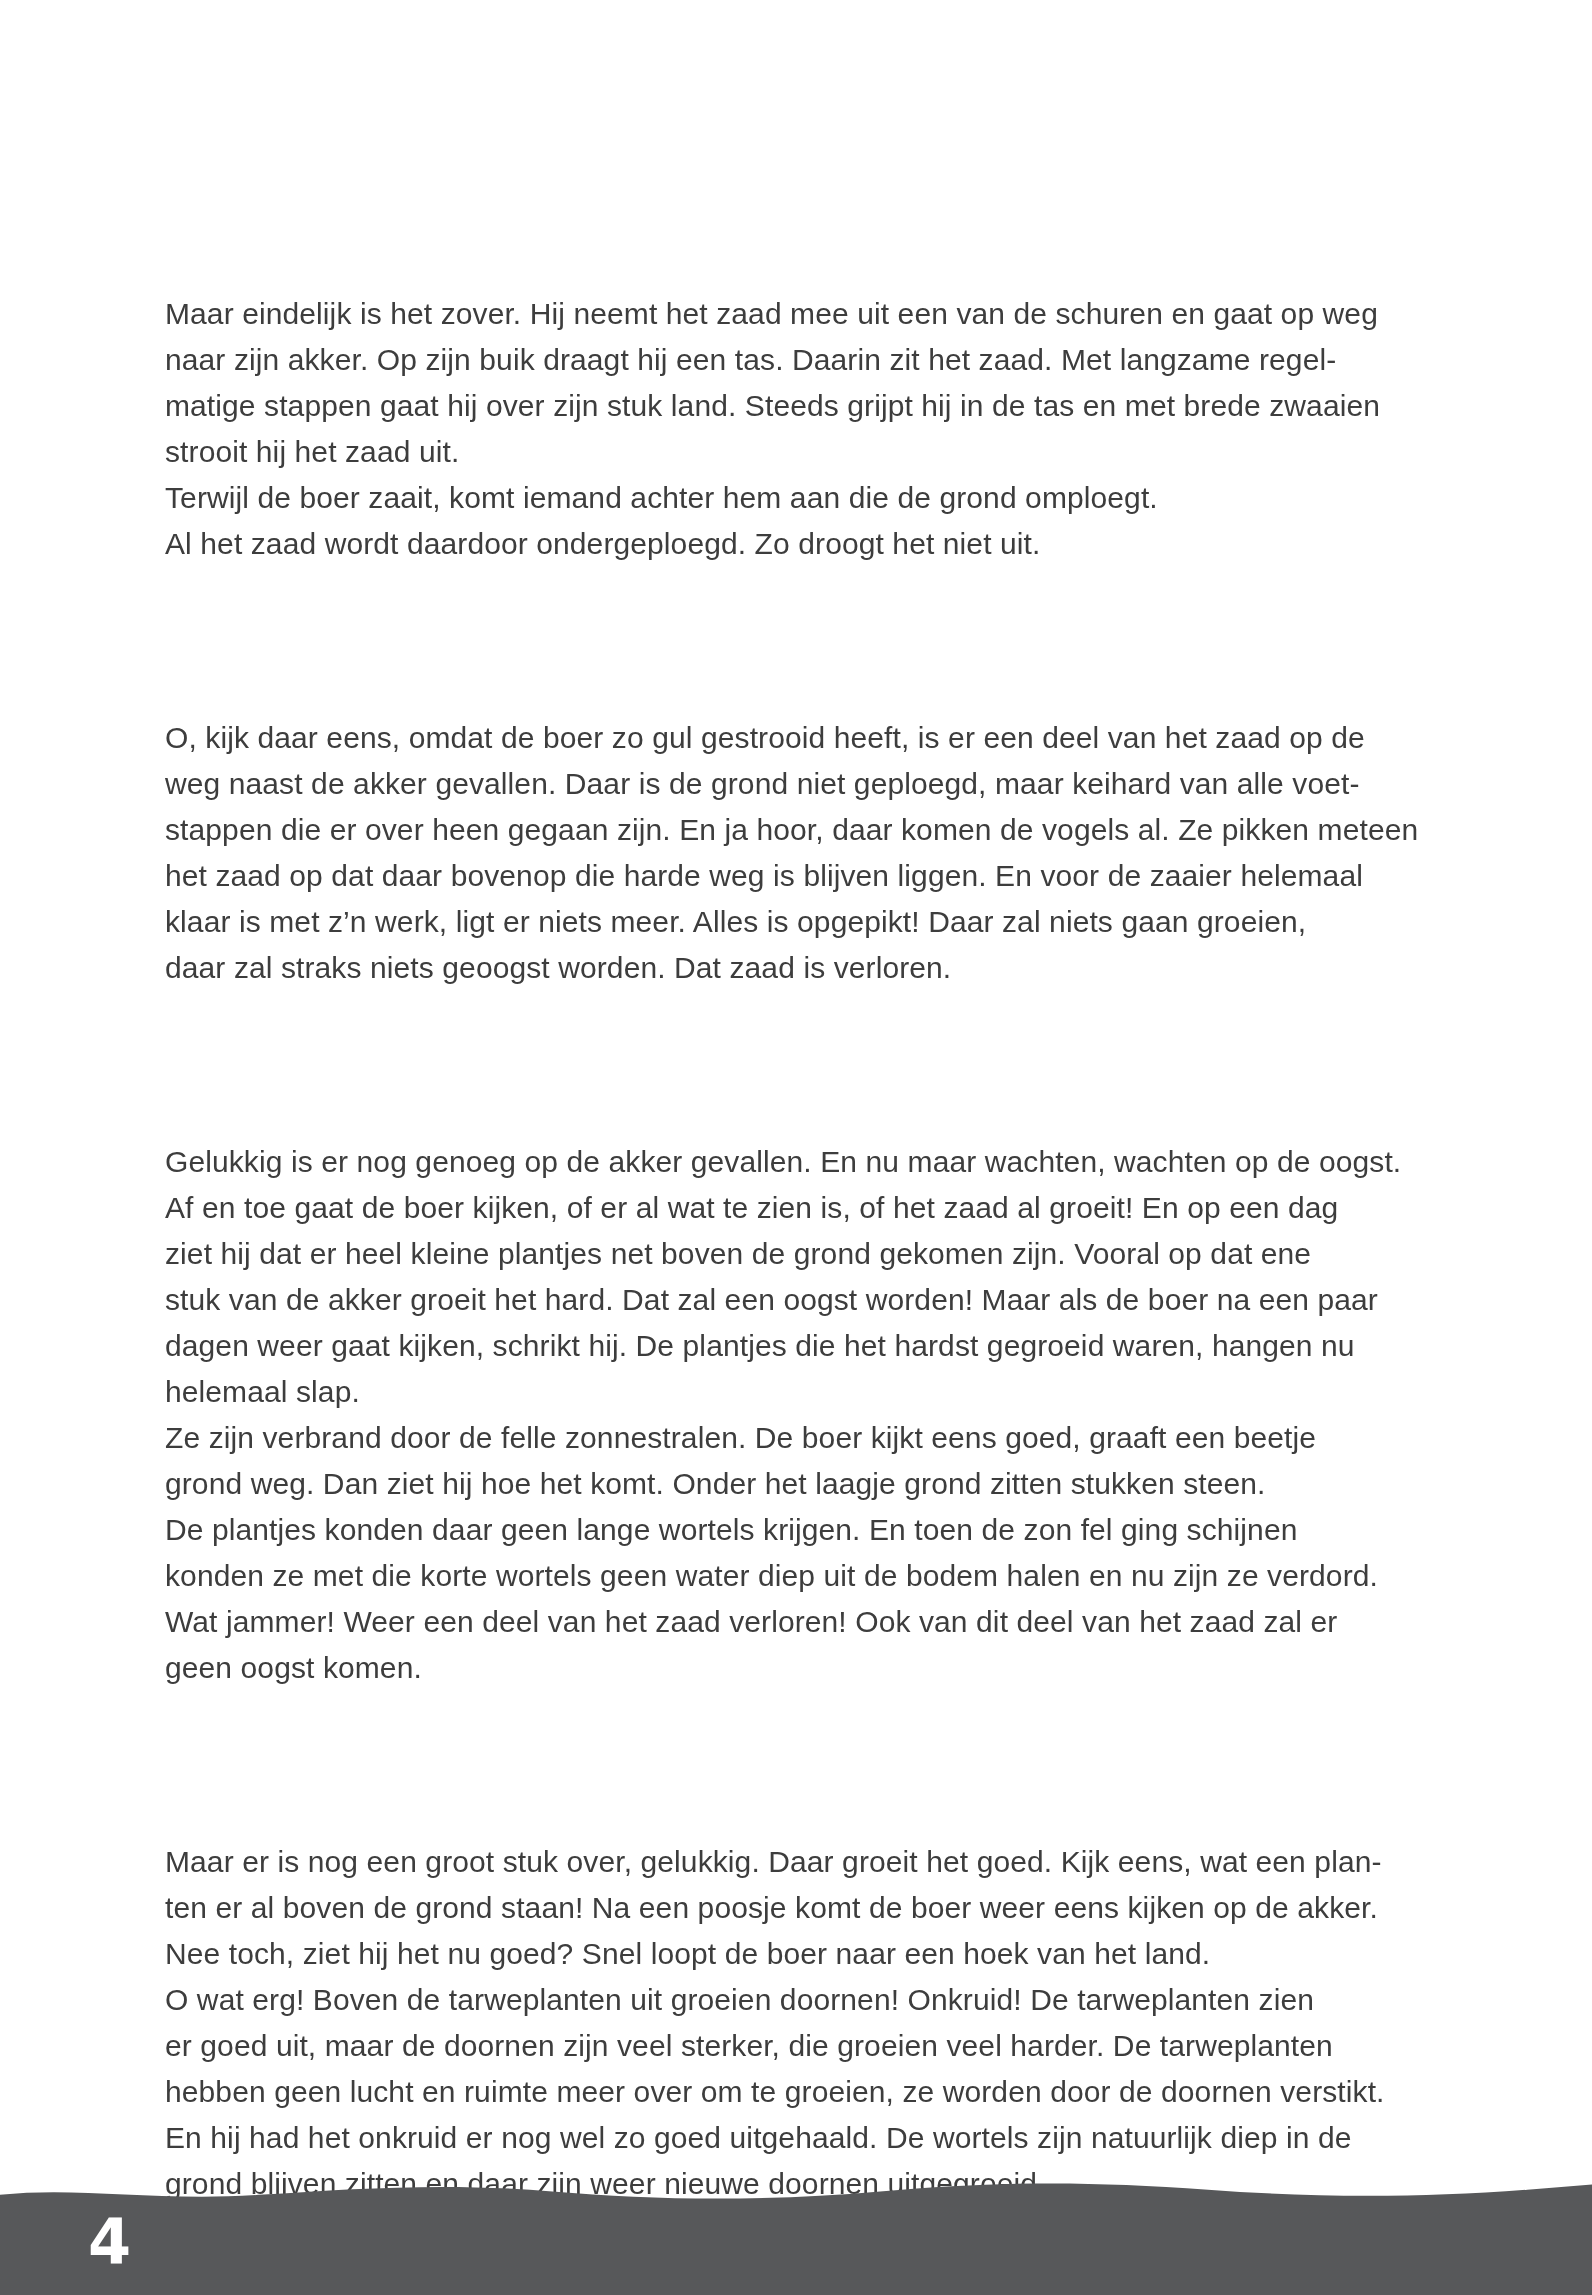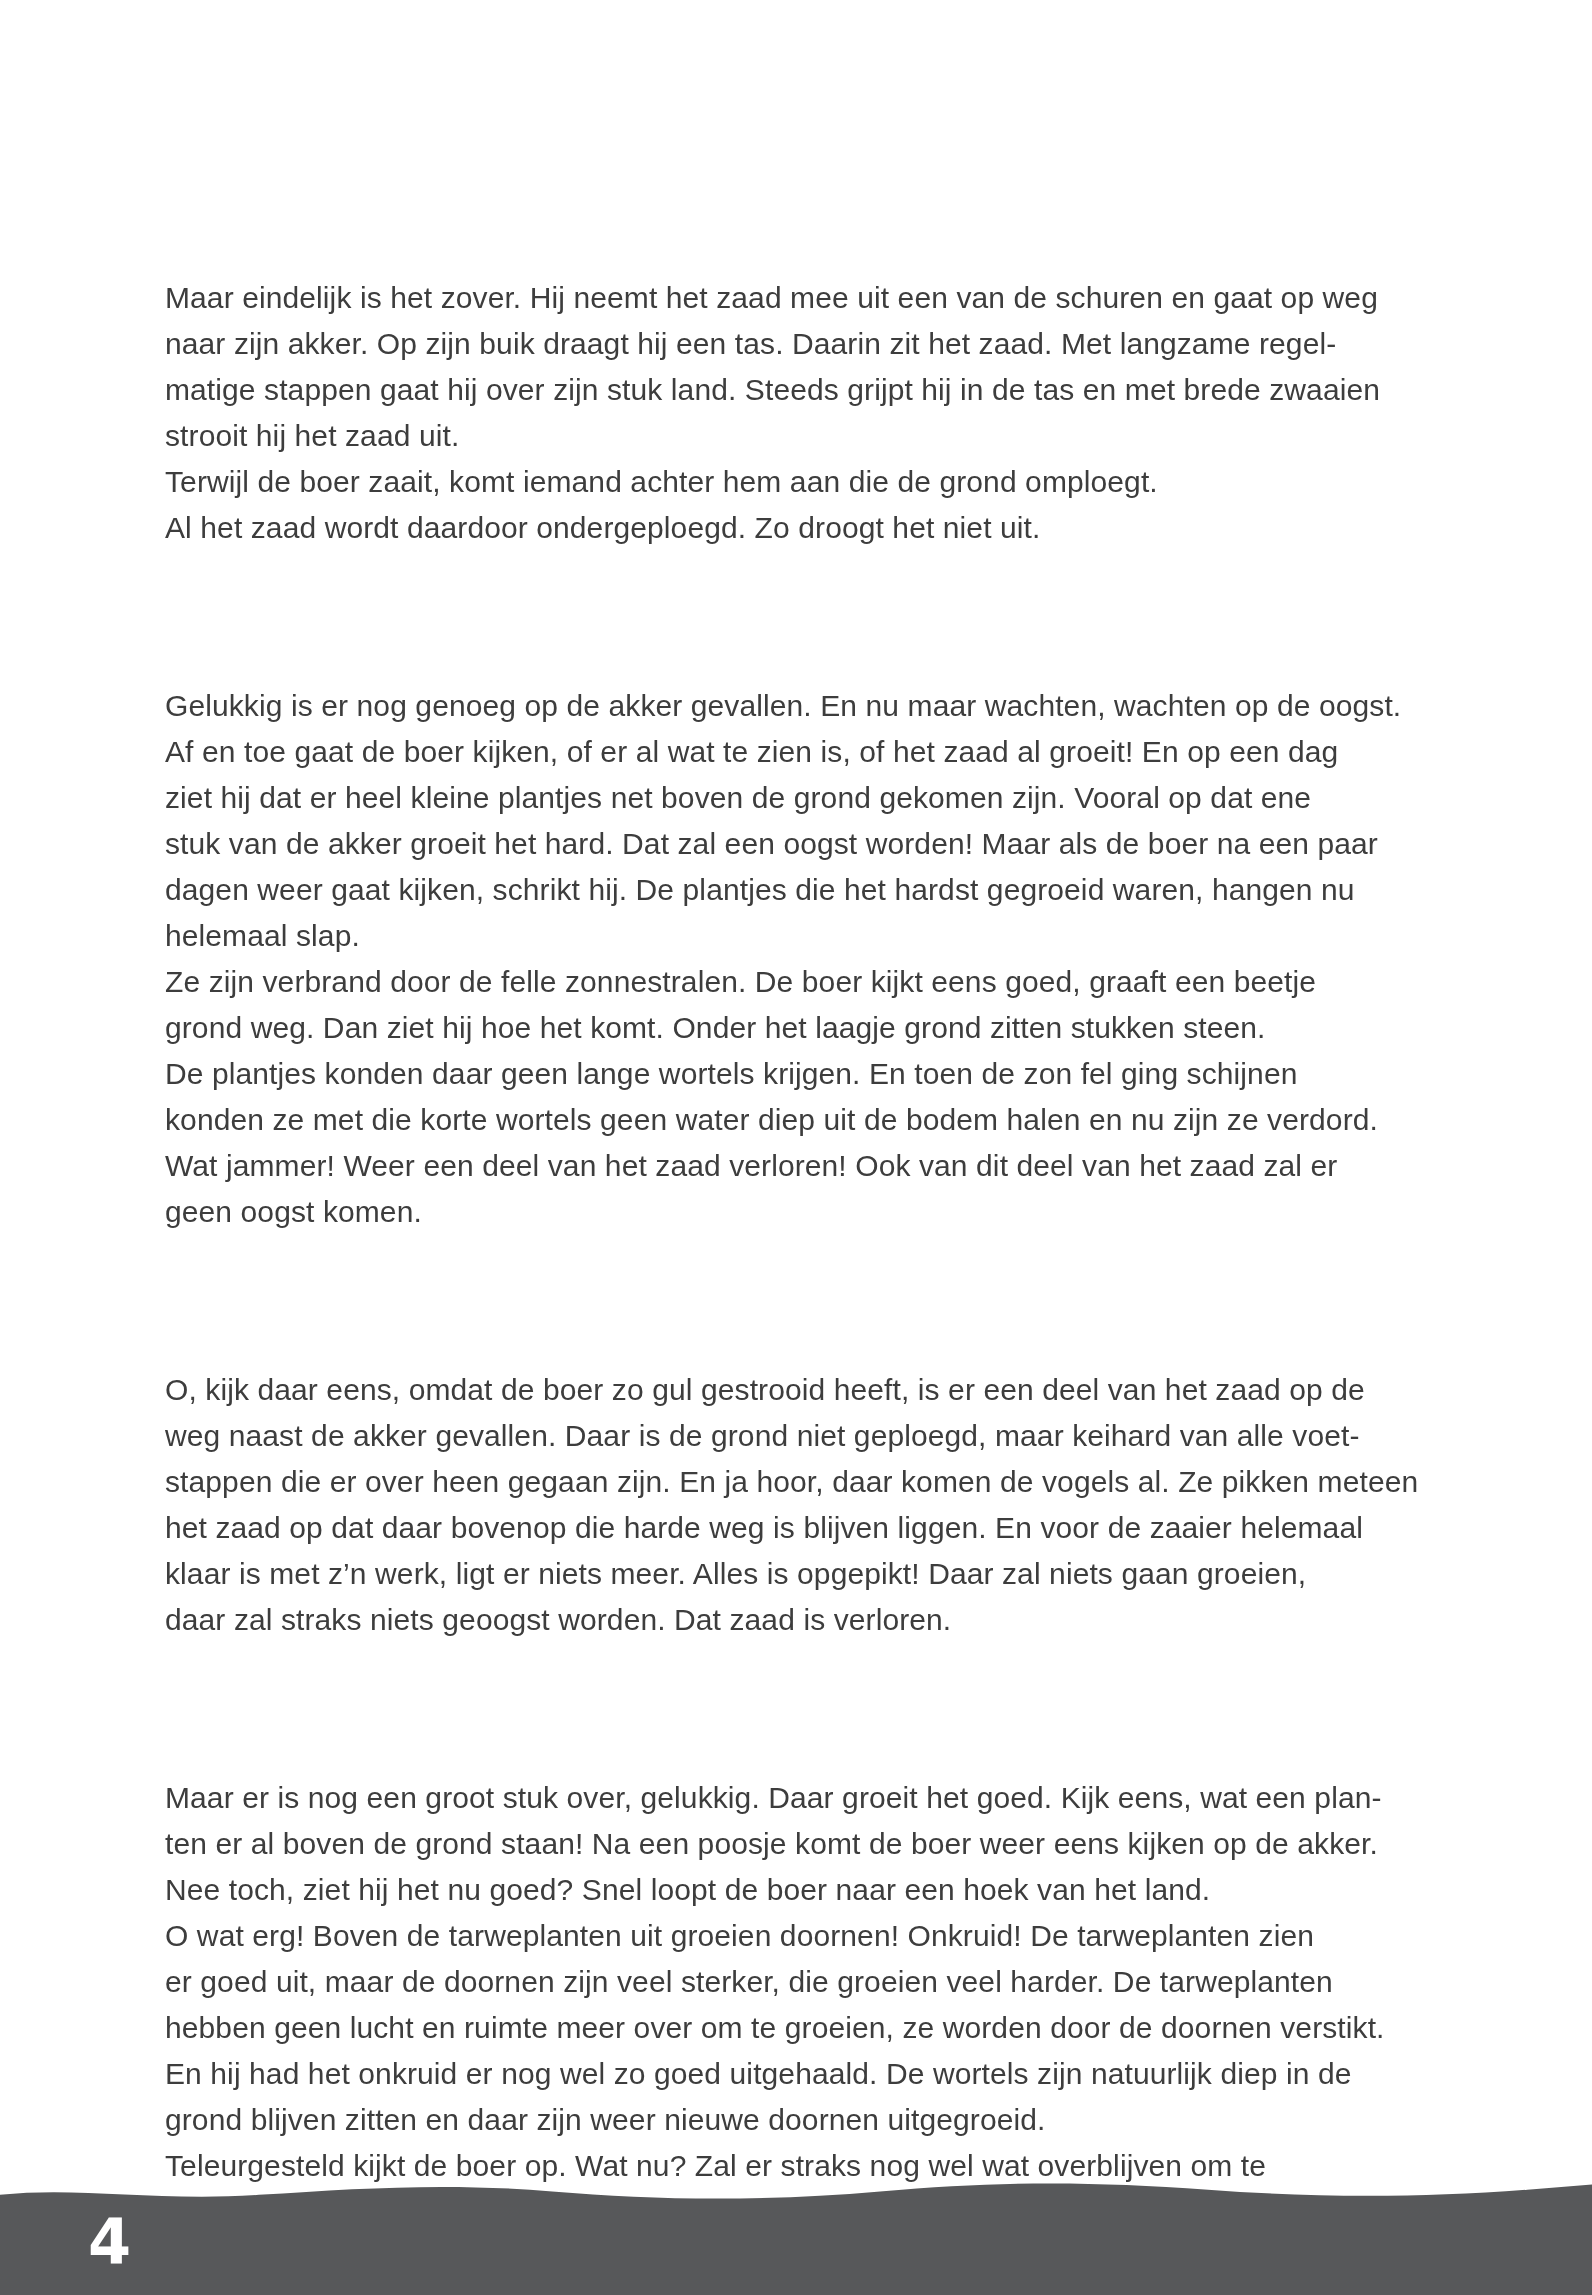--- a/index.html
+++ b/index.html
@@ -25,21 +25,21 @@
     top: 183px;
     right: 104px;
     color: var(--text-color, #3d3d3d);
     font-size: 30px;
     line-height: 46px;
     font-weight: 500;
     letter-spacing: 0.1px;
     white-space: pre;
   }
   .text-block p {
-    margin: 0 0 40px 0;
+    margin: 16px 0 40px 0;
   }
   .footer {
     position: absolute;
     left: 0;
     bottom: 0;
     width: 1592px;
     height: 164px;
   }
   .footer svg {
     display: block;
@@ -62,38 +62,38 @@
 
 <div class="page">
 
   <div class="text-block">
     <p>Maar eindelijk is het zover. Hij neemt het zaad mee uit een van de schuren en gaat op weg
 naar zijn akker. Op zijn buik draagt hij een tas. Daarin zit het zaad. Met langzame regel-
 matige stappen gaat hij over zijn stuk land. Steeds grijpt hij in de tas en met brede zwaaien
 strooit hij het zaad uit.
 Terwijl de boer zaait, komt iemand achter hem aan die de grond omploegt.
 Al het zaad wordt daardoor ondergeploegd. Zo droogt het niet uit.</p>
+    <p>O, kijk daar eens, omdat de boer zo gul gestrooid heeft, is er een deel van het zaad op de
+weg naast de akker gevallen. Daar is de grond niet geploegd, maar keihard van alle voet-
+stappen die er over heen gegaan zijn. En ja hoor, daar komen de vogels al. Ze pikken meteen
+het zaad op dat daar bovenop die harde weg is blijven liggen. En voor de zaaier helemaal
+klaar is met z’n werk, ligt er niets meer. Alles is opgepikt! Daar zal niets gaan groeien,
+daar zal straks niets geoogst worden. Dat zaad is verloren.</p>
     <p>Gelukkig is er nog genoeg op de akker gevallen. En nu maar wachten, wachten op de oogst.
 Af en toe gaat de boer kijken, of er al wat te zien is, of het zaad al groeit! En op een dag
 ziet hij dat er heel kleine plantjes net boven de grond gekomen zijn. Vooral op dat ene
 stuk van de akker groeit het hard. Dat zal een oogst worden! Maar als de boer na een paar
 dagen weer gaat kijken, schrikt hij. De plantjes die het hardst gegroeid waren, hangen nu
 helemaal slap.
 Ze zijn verbrand door de felle zonnestralen. De boer kijkt eens goed, graaft een beetje
 grond weg. Dan ziet hij hoe het komt. Onder het laagje grond zitten stukken steen.
 De plantjes konden daar geen lange wortels krijgen. En toen de zon fel ging schijnen
 konden ze met die korte wortels geen water diep uit de bodem halen en nu zijn ze verdord.
 Wat jammer! Weer een deel van het zaad verloren! Ook van dit deel van het zaad zal er
 geen oogst komen.</p>
-    <p>O, kijk daar eens, omdat de boer zo gul gestrooid heeft, is er een deel van het zaad op de
-weg naast de akker gevallen. Daar is de grond niet geploegd, maar keihard van alle voet-
-stappen die er over heen gegaan zijn. En ja hoor, daar komen de vogels al. Ze pikken meteen
-het zaad op dat daar bovenop die harde weg is blijven liggen. En voor de zaaier helemaal
-klaar is met z’n werk, ligt er niets meer. Alles is opgepikt! Daar zal niets gaan groeien,
-daar zal straks niets geoogst worden. Dat zaad is verloren.</p>
     <p>Maar er is nog een groot stuk over, gelukkig. Daar groeit het goed. Kijk eens, wat een plan-
 ten er al boven de grond staan! Na een poosje komt de boer weer eens kijken op de akker.
 Nee toch, ziet hij het nu goed? Snel loopt de boer naar een hoek van het land.
 O wat erg! Boven de tarweplanten uit groeien doornen! Onkruid! De tarweplanten zien
 er goed uit, maar de doornen zijn veel sterker, die groeien veel harder. De tarweplanten
 hebben geen lucht en ruimte meer over om te groeien, ze worden door de doornen verstikt.
 En hij had het onkruid er nog wel zo goed uitgehaald. De wortels zijn natuurlijk diep in de
 grond blijven zitten en daar zijn weer nieuwe doornen uitgegroeid.
 Teleurgesteld kijkt de boer op. Wat nu? Zal er straks nog wel wat overblijven om te
 oogsten? Een deel viel op de weg: verloren. Een ander deel viel op de steenachtige grond:

